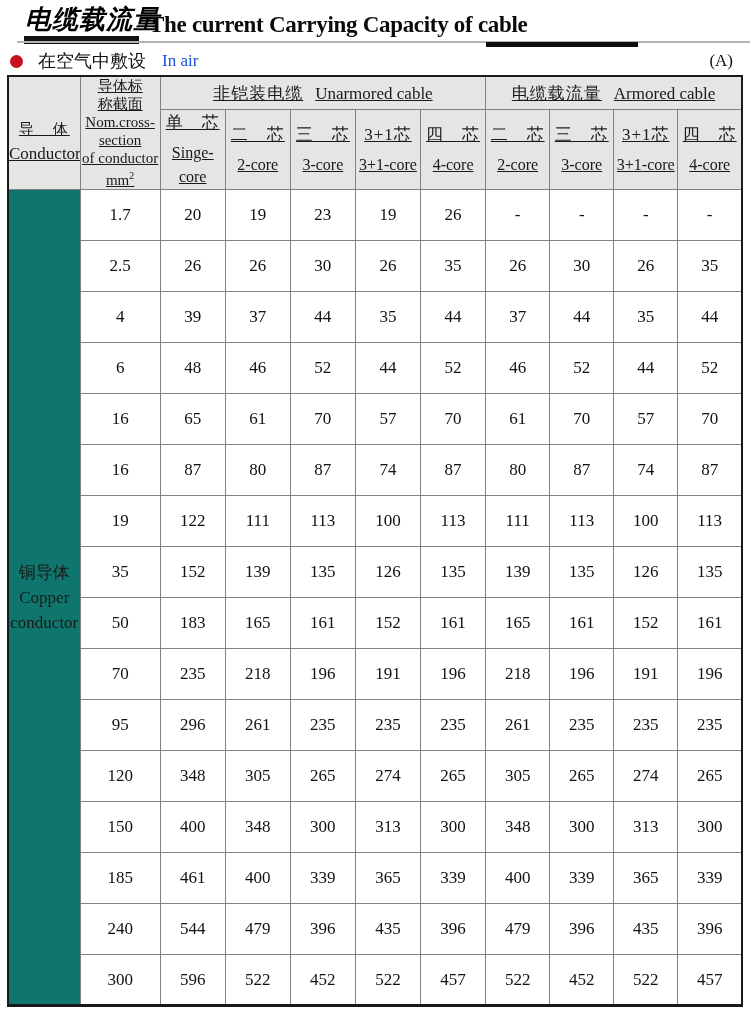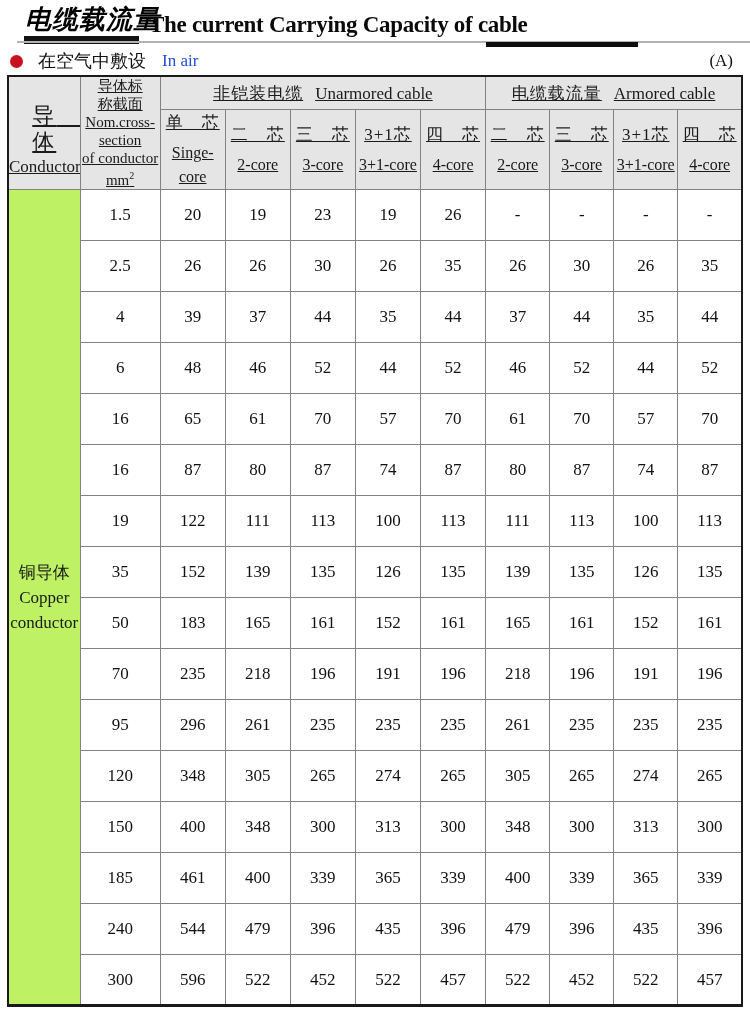--- a/index.html
+++ b/index.html
@@ -41,28 +41,28 @@
     border:1px solid #828282;text-align:center;vertical-align:middle;
     font-weight:normal;padding:0;overflow:hidden;
   }
   thead th{background:#e5e5e5;text-decoration:underline;}
   tr.group-row th{height:32px;font-size:17px;}
   tr.sub-row th{height:78px;}
   .grp .cn{display:inline;letter-spacing:1px;}
   .grp .en{display:inline;margin-left:12px;margin-top:31px;}
   th.subhead .cn{font-size:17px;line-height:24px;letter-spacing:1px;}
   th.subhead .en{font-size:16px;line-height:24px;margin-top:6px;}
-  th.corner .cn{font-size:22px;letter-spacing:2px;line-height:26px;margin-top:16px;}
+  th.corner .cn{font-size:15px;letter-spacing:2px;line-height:26px;margin-top:16px;}
   th.corner .en{font-size:17px;line-height:24px;}
   th.sect div{font-size:15px;line-height:18px;}
   th.sect .mm-line{margin-top:0;}
   th.sect sup{font-size:10px;}
   tbody tr{height:51px;}
   tbody td{font-size:17px;color:#111;background:#ffffff;}
-  th.conductor-type{background:#bef264;}
+  th.conductor-type{background:#0f766e;}
   th.conductor-type div{font-size:17px;line-height:25px;}
 </style>
 </head>
 <body>
 
 <div class="masthead">
   <div class="title-cn">电缆载流量</div>
   <div class="title-bar"></div>
   <div class="gray-rule"></div>
   <div class="accent-seg"></div>
@@ -150,21 +150,21 @@
         </th>
       </tr>
   </thead>
   <tbody id="table-body">
       <tr>
         <th rowspan="16" class="conductor-type">
           <div>铜导体</div>
           <div>Copper</div>
           <div>conductor</div>
         </th>
-        <td>1.5</td>
+        <td>1.7</td>
         <td>20</td>
         <td>19</td>
         <td>23</td>
         <td>19</td>
         <td>26</td>
         <td>-</td>
         <td>-</td>
         <td>-</td>
         <td>-</td>
       </tr>

